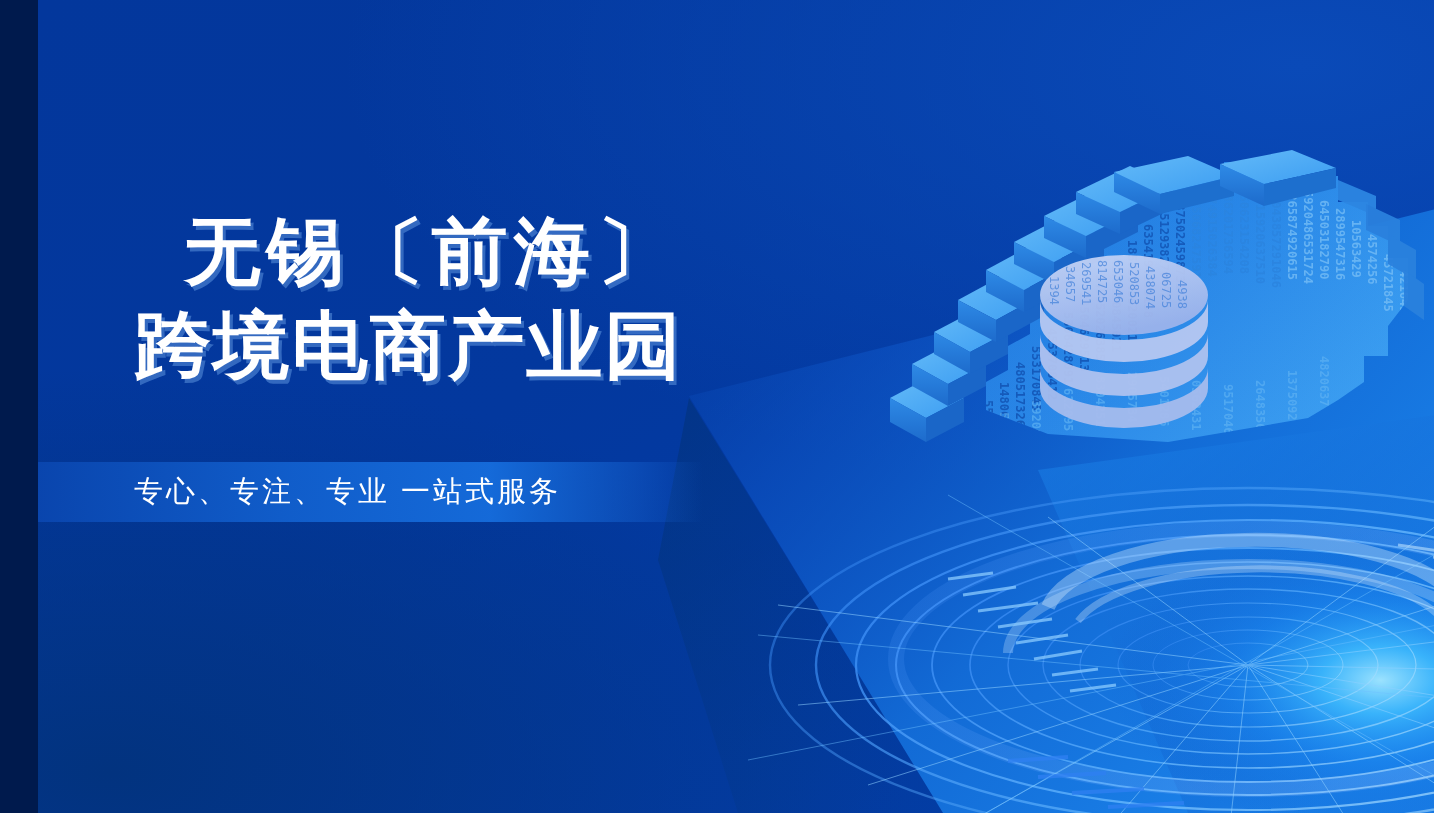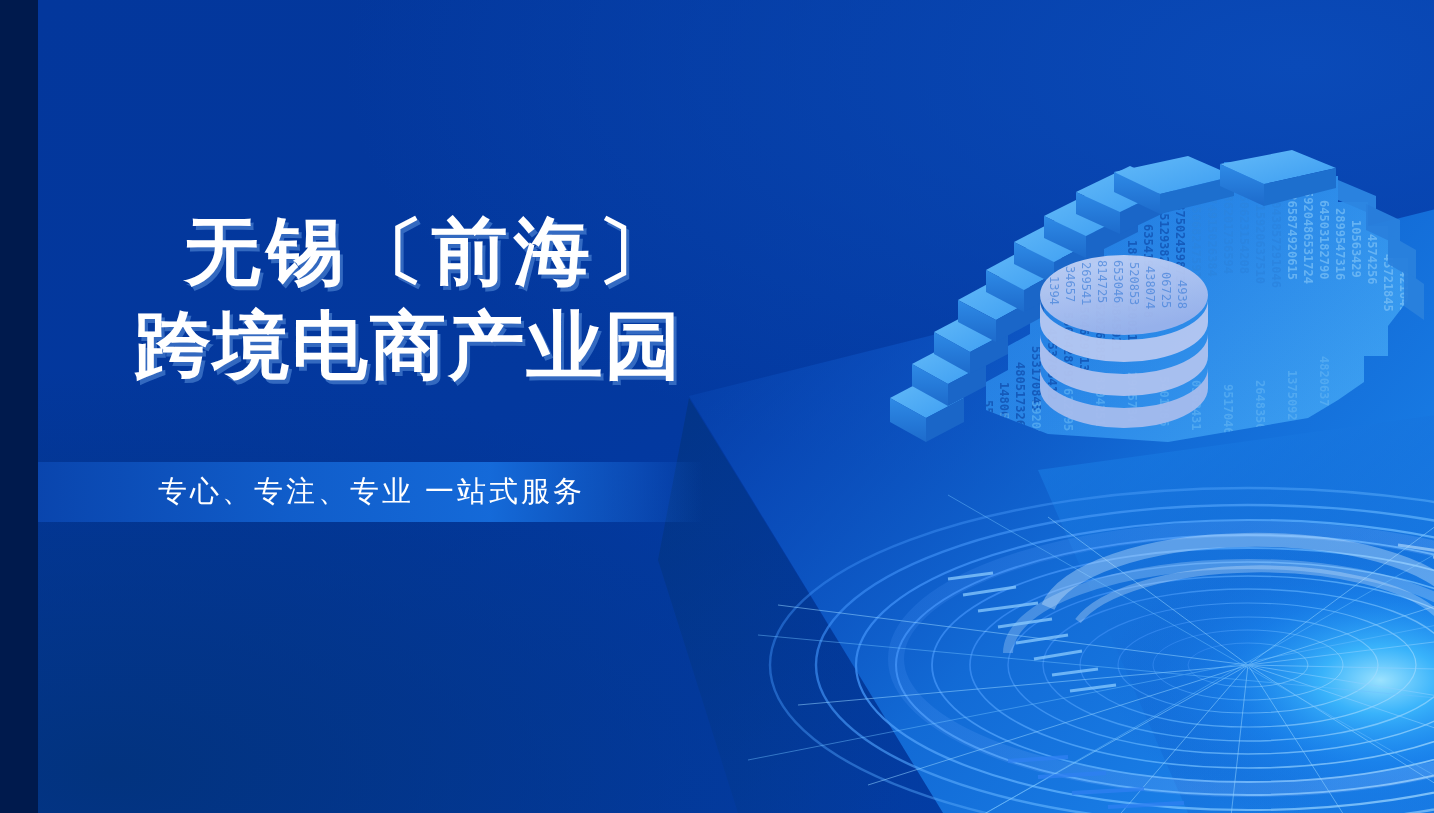--- a/index.html
+++ b/index.html
@@ -99,21 +99,21 @@
        rgba(15,80,190,0.0) 100%);
   }
   .subtitle {
     position: absolute;
     left: 0;
     top: 462px;
     width: 665px;
     height: 60px;
     display: flex;
     align-items: center;
-    padding-left: 120px;
+    padding-left: 96px;
     box-sizing: border-box;
     color: #ffffff;
     font-size: 29px;
     letter-spacing: 3px;
     white-space: nowrap;
   }
 </style>
 </head>
 <body>
 

